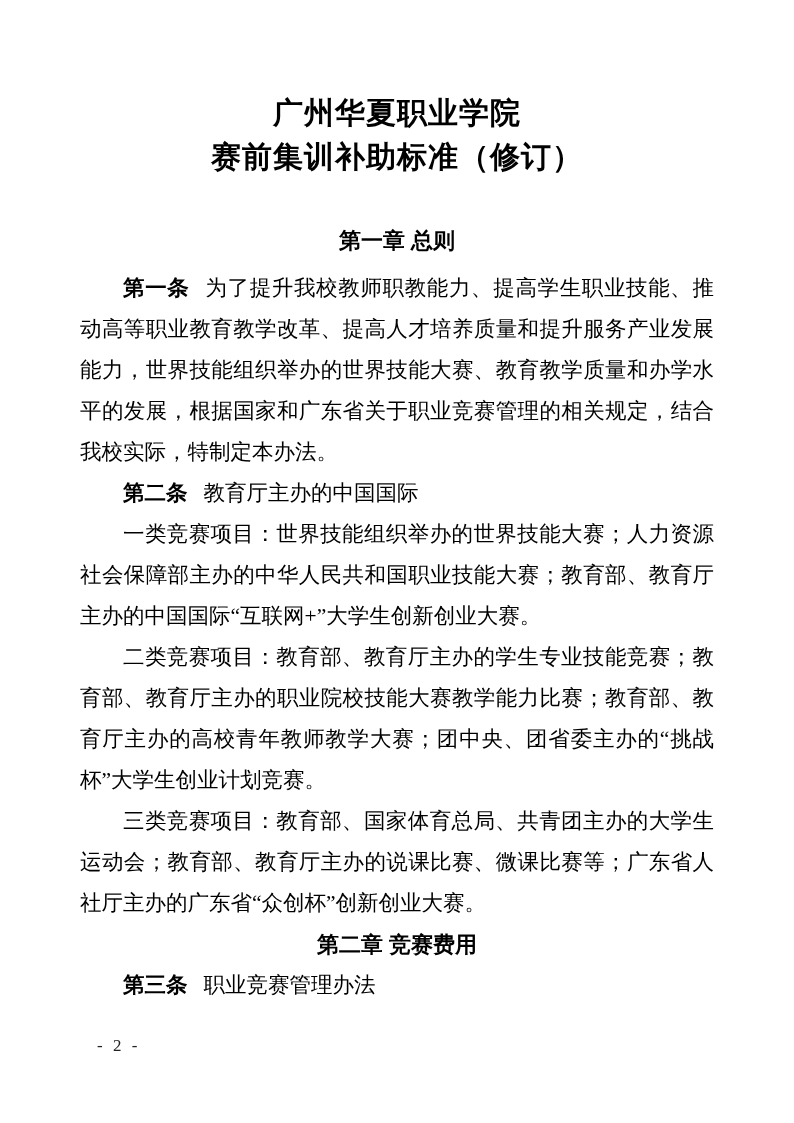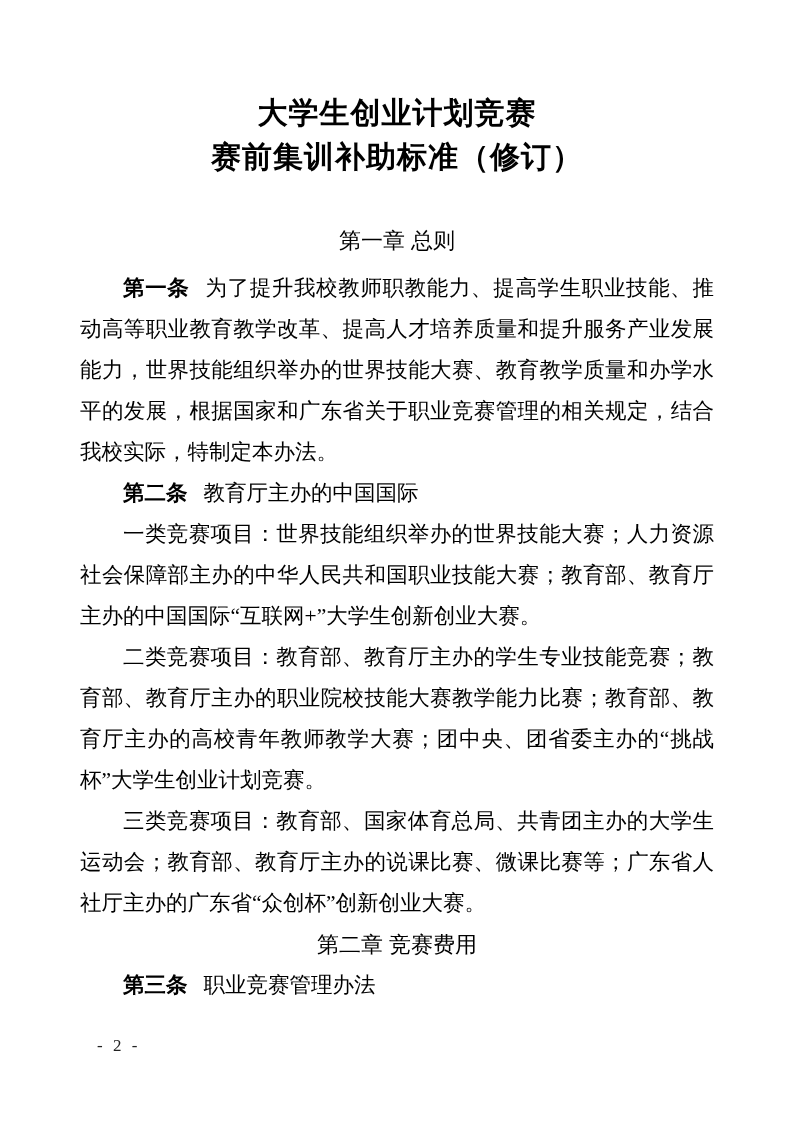--- a/index.html
+++ b/index.html
@@ -25,21 +25,21 @@
     font-family: "Liberation Serif", serif;
     font-weight: bold;
     font-size: 30px;
     line-height: 44px;
     text-align: center;
     letter-spacing: 1px;
     margin: 0;
   }
   .chapter-heading {
     font-family: "Liberation Sans", sans-serif;
-    font-weight: normal;
+    font-weight: bold;
     font-size: 22px;
     line-height: 41px;
     text-align: center;
     margin: 0;
   }
   .chapter-heading.first {
     margin-top: 41px;
     margin-bottom: 7px;
   }
   .para {
@@ -65,21 +65,21 @@
     color: #222222;
   }
 </style>
 </head>
 <body>
 
 <div class="page">
   <div class="content">
 
     <div class="doc-title">
-      <div>大学生创业计划竞赛</div>
+      <div>广州华夏职业学院</div>
       <div>赛前集训补助标准（修订）</div>
     </div>
 
     <h2 class="chapter-heading first">第一章 总则</h2>
 
     <p class="para"><span class="article-label">第一条</span><span>为了提升我校教师职教能力、提高学生职业技能、推动高等职业教育教学改革、提高人才培养质量和提升服务产业发展能力，世界技能组织举办的世界技能大赛、教育教学质量和办学水平的发展，根据国家和广东省关于职业竞赛管理的相关规定，结合我校实际，特制定本办法。</span></p>
 
     <p class="para"><span class="article-label">第二条</span><span>教育厅主办的中国国际</span></p>
 
     <p class="para">一类竞赛项目：世界技能组织举办的世界技能大赛；人力资源社会保障部主办的中华人民共和国职业技能大赛；教育部、教育厅主办的中国国际“互联网+”大学生创新创业大赛。</p>

